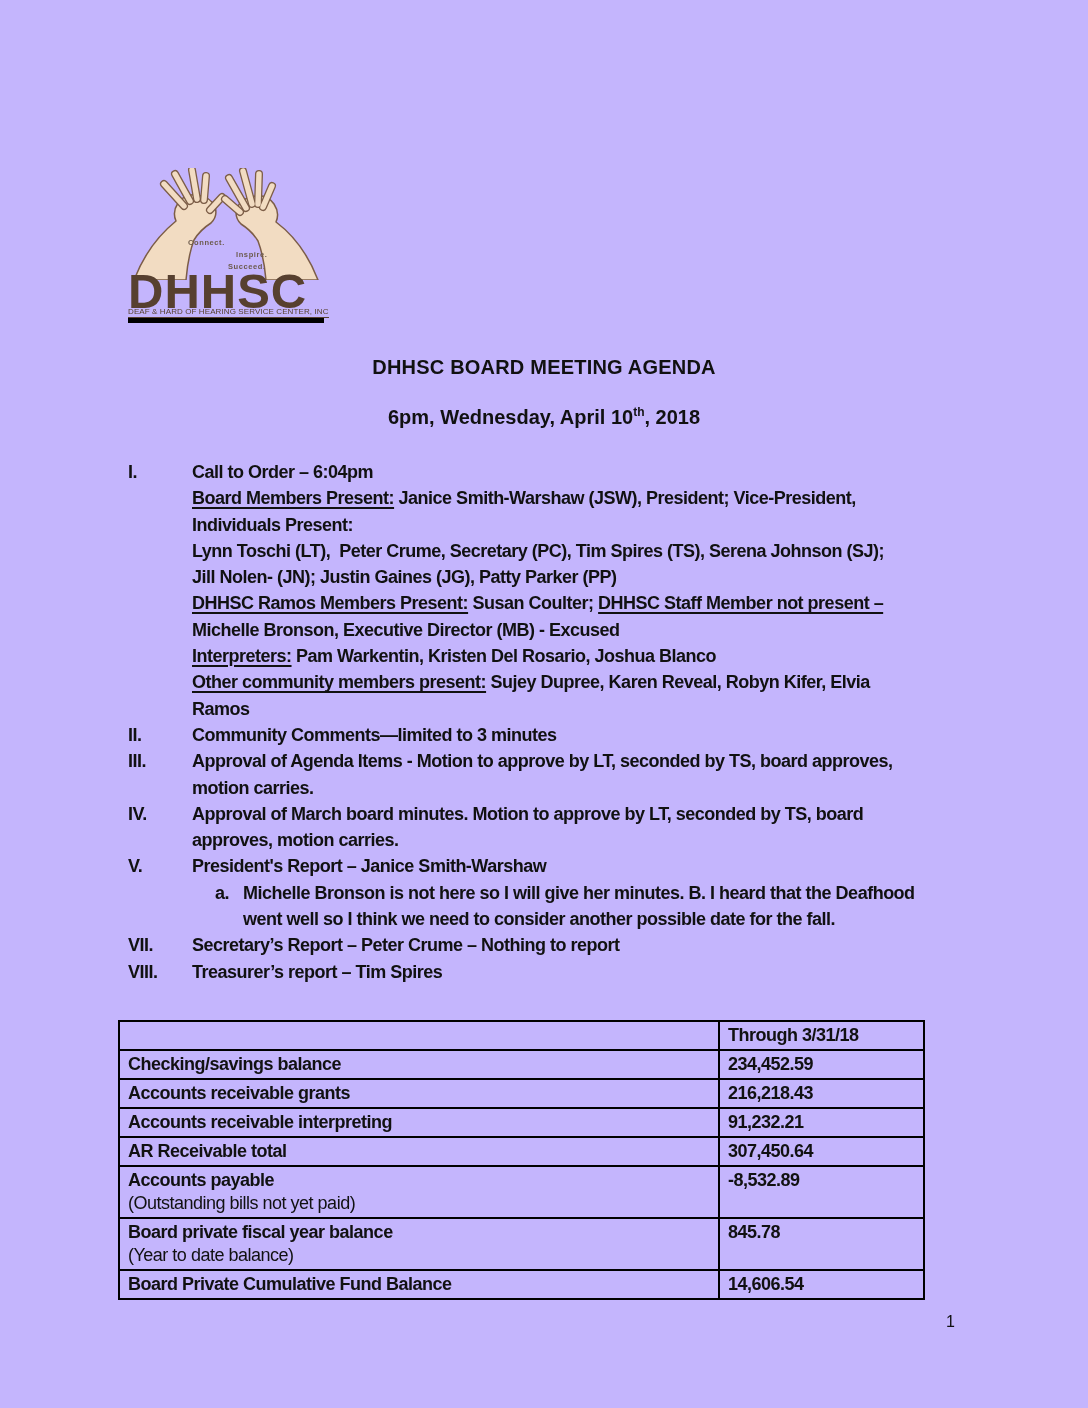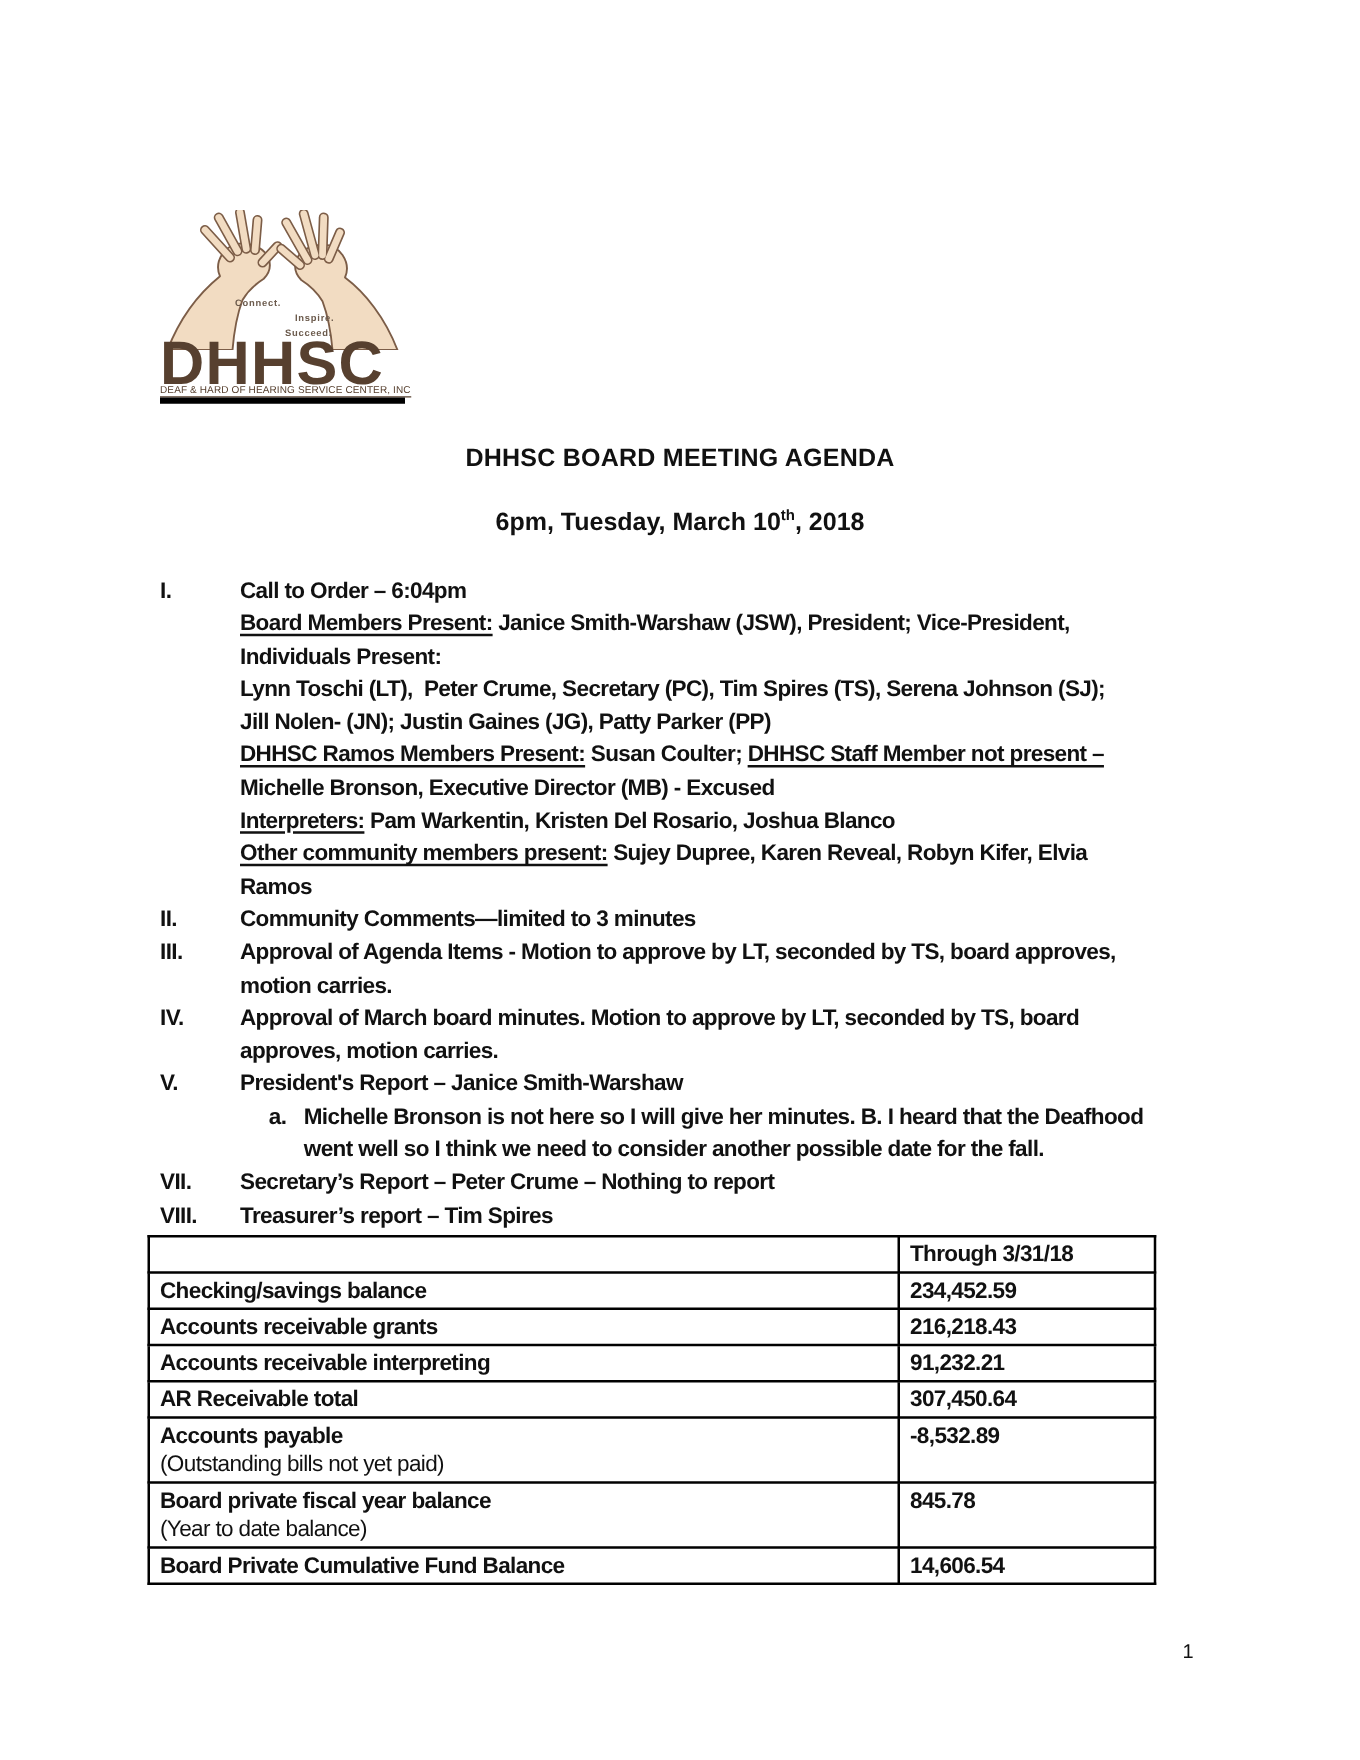--- a/index.html
+++ b/index.html
@@ -1,17 +1,17 @@
 <!DOCTYPE html>
 <html><head>
 <meta charset="utf-8">
 <style>
   html,body{margin:0;padding:0;background:#e8e8e8;}
   .page{
-    position:relative;width:1088px;height:1408px;background:#ffffff;
+    position:relative;width:1088px;height:1408px;background:#c4b5fd;
     font-family:"Liberation Sans",sans-serif;color:#111;margin:0 auto;overflow:hidden;
   }
 
   
   .logo{position:absolute;left:128px;top:168px;width:196px;height:162px;}
   .logo svg{position:absolute;left:0;top:0;}
   .blob{fill:#f2dcc2;stroke:#7c5d47;stroke-width:1.5;stroke-linejoin:round;}
   .f-out{stroke:#7c5d47;stroke-width:8;stroke-linecap:round;fill:none;}
   .f-skin{stroke:#f2dcc2;stroke-width:5.4;stroke-linecap:round;fill:none;}
   .tagline{position:absolute;left:60px;top:69px;font-size:7.5px;font-weight:bold;
@@ -36,21 +36,21 @@
     font-size:18px;font-weight:bold;letter-spacing:-.5px;}
   .item{display:flex;}
   .num{width:64px;flex:none;line-height:26.3px;}
   .body{flex:1;min-width:0;}
   .line{white-space:pre;line-height:26.3px;height:26.3px;}
   .sub{display:flex;margin-left:23px;}
   .marker{width:28px;flex:none;line-height:26.3px;}
   .u{text-decoration:underline;text-decoration-thickness:2px;text-underline-offset:3px;}
 
   
-  table.fin{position:absolute;left:118px;top:988px;width:805px;border-collapse:collapse;
+  table.fin{position:absolute;left:118px;top:1020px;width:805px;border-collapse:collapse;
     table-layout:fixed;font-size:18px;font-weight:bold;letter-spacing:-.5px;}
   table.fin td,table.fin th{border:2px solid #000;padding:2px 8px 2px;vertical-align:top;
     text-align:left;line-height:23px;font-weight:bold;}
   table.fin col.c1{width:600px;}
   table.fin col.c2{width:205px;}
   .sublbl{font-weight:normal;}
 
   .pagenum{position:absolute;left:946px;top:1313px;font-size:16px;font-weight:normal;}
 </style>
 </head>
@@ -93,21 +93,21 @@
       <div>Connect.</div>
       <div>Inspire.</div>
       <div>Succeed.</div>
     </div>
     <div class="acronym">DHHSC</div>
     <div class="logo-sub">DEAF &amp; HARD OF HEARING SERVICE CENTER, INC</div>
     <div class="logo-bar"></div>
   </div>
 
   <div class="title">DHHSC BOARD MEETING AGENDA</div>
-  <div class="datetime"><span>6pm, Tuesday, March 10</span><sup>th</sup><span>, 2018</span></div>
+  <div class="datetime"><span>6pm, Wednesday, April 10</span><sup>th</sup><span>, 2018</span></div>
 
   <div class="agenda" id="agenda">
       <div class="item">
         <div class="num">I.</div>
         <div class="body">
           <div class="line"><span>Call to Order – 6:04pm</span></div>
           <div class="line"><span class="u">Board Members Present:</span><span> Janice Smith-Warshaw (JSW), President; Vice-President,</span></div>
           <div class="line"><span>Individuals Present:</span></div>
           <div class="line"><span>Lynn Toschi (LT),  Peter Crume, Secretary (PC), Tim Spires (TS), Serena Johnson (SJ);</span></div>
           <div class="line"><span>Jill Nolen- (JN); Justin Gaines (JG), Patty Parker (PP)</span></div>

